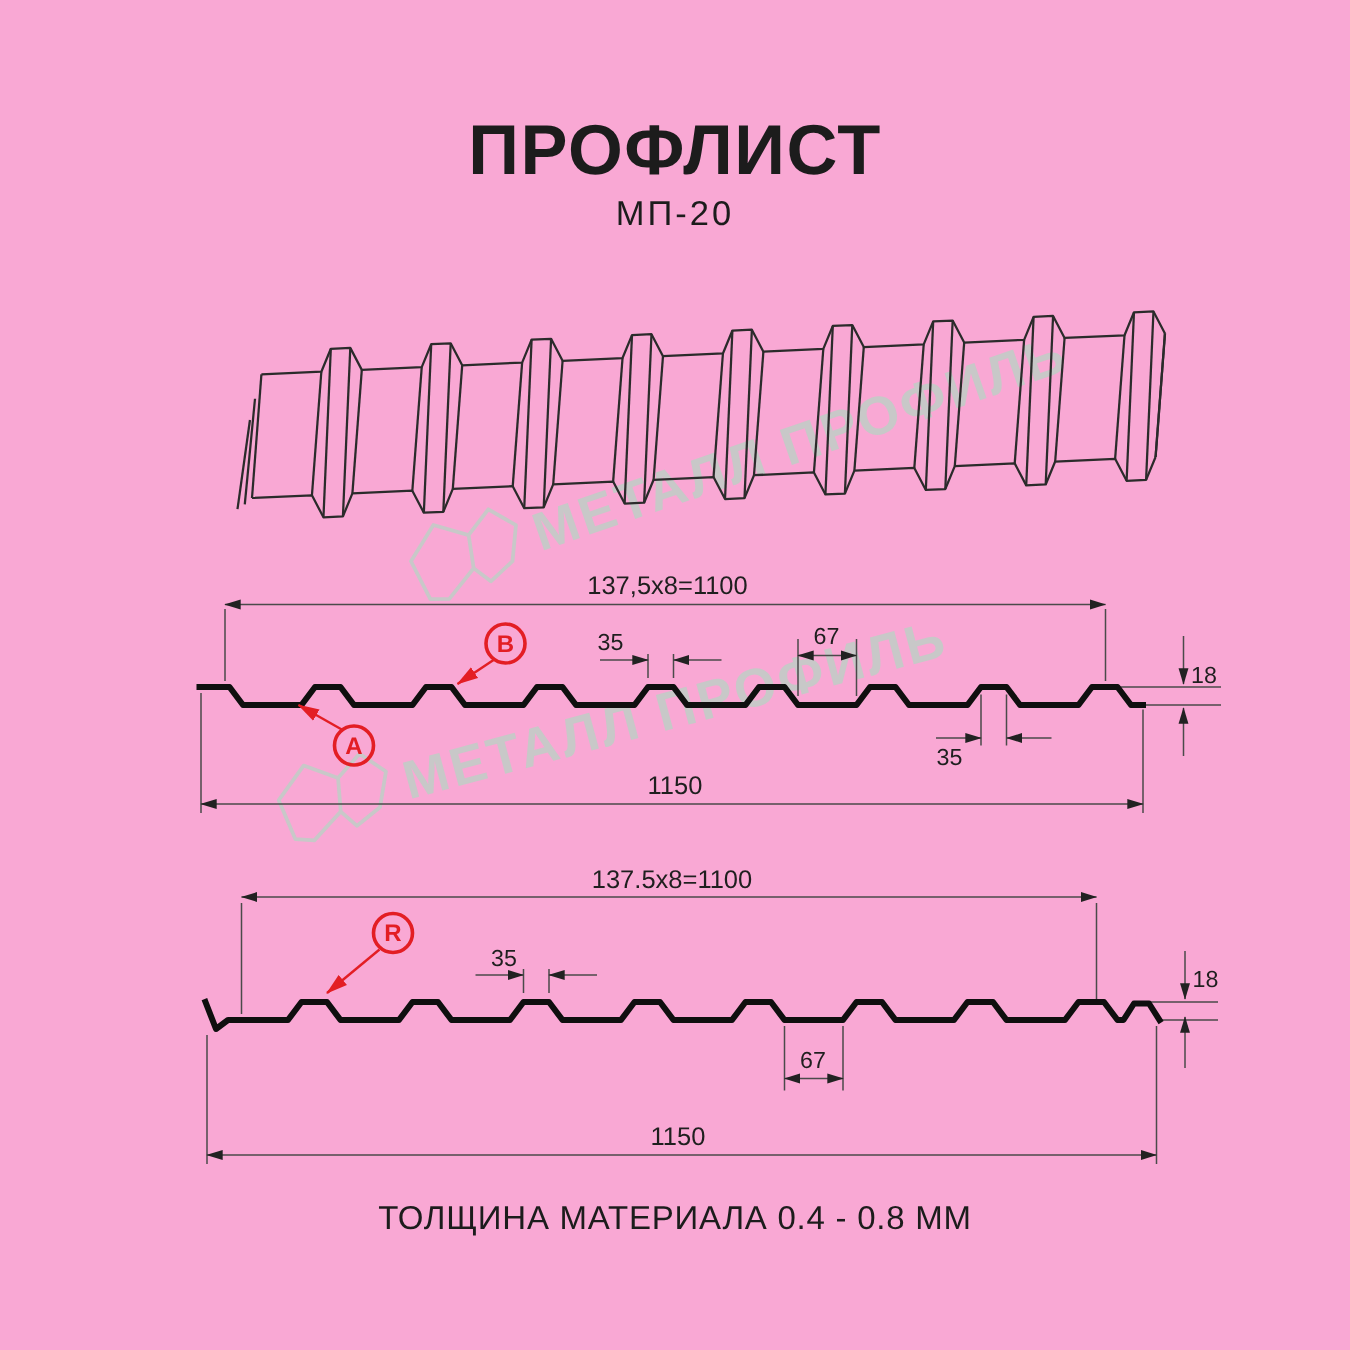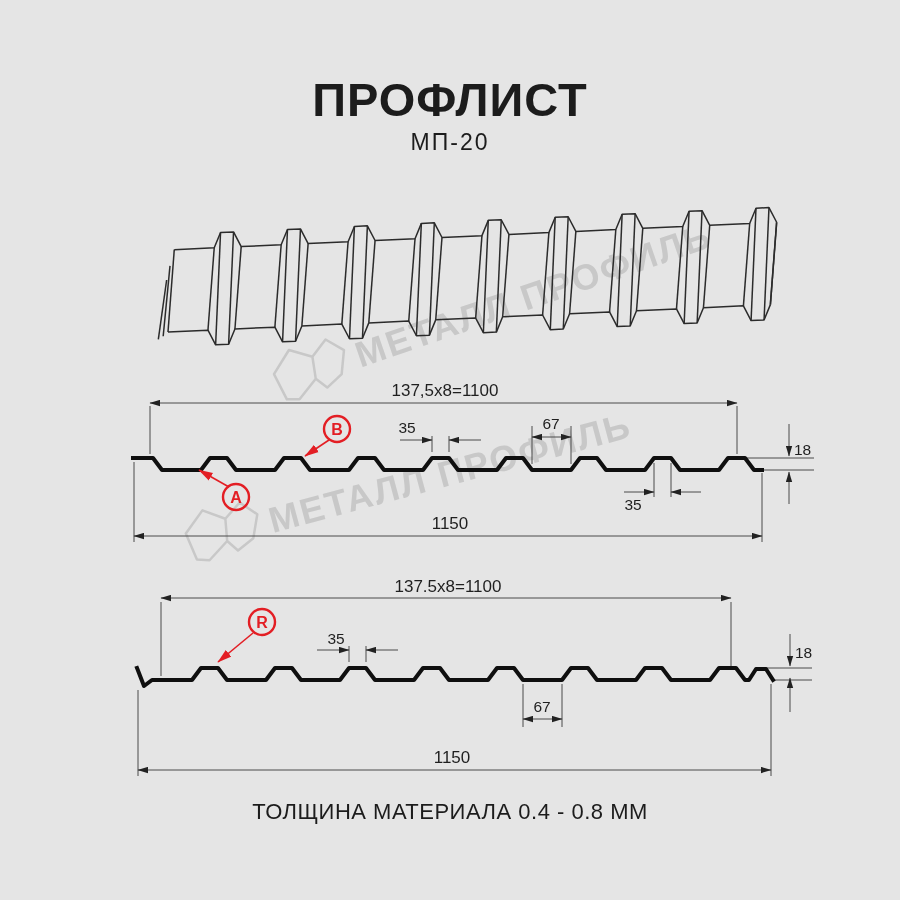--- a/index.html
+++ b/index.html
@@ -1,16 +1,16 @@
 <!DOCTYPE html>
 <html style="--red: #e31e24; --ink: #1c1c1c; --dim: #4a4a4a; --wm: #c8c8c8;"><head>
 <meta charset="utf-8">
 <style>
   html,body{margin:0;padding:0;background:#ffffff;}
-  .page{width:900px;height:900px;position:relative;background:#e5e5e5;overflow:hidden;
+  .page{width:900px;height:900px;position:relative;background:#f9a8d4;overflow:hidden;
         font-family:"Liberation Sans", sans-serif;}
   svg{display:block;}
   :root{
     --red:#e31e24;
     --ink:#1c1c1c;
     --dim:#4a4a4a;
     --wm:#c8c8c8;
   }
   .title-text{font-family:"Liberation Sans",sans-serif;font-weight:800;font-size:47px;
               letter-spacing:1px;fill:var(--ink);}

